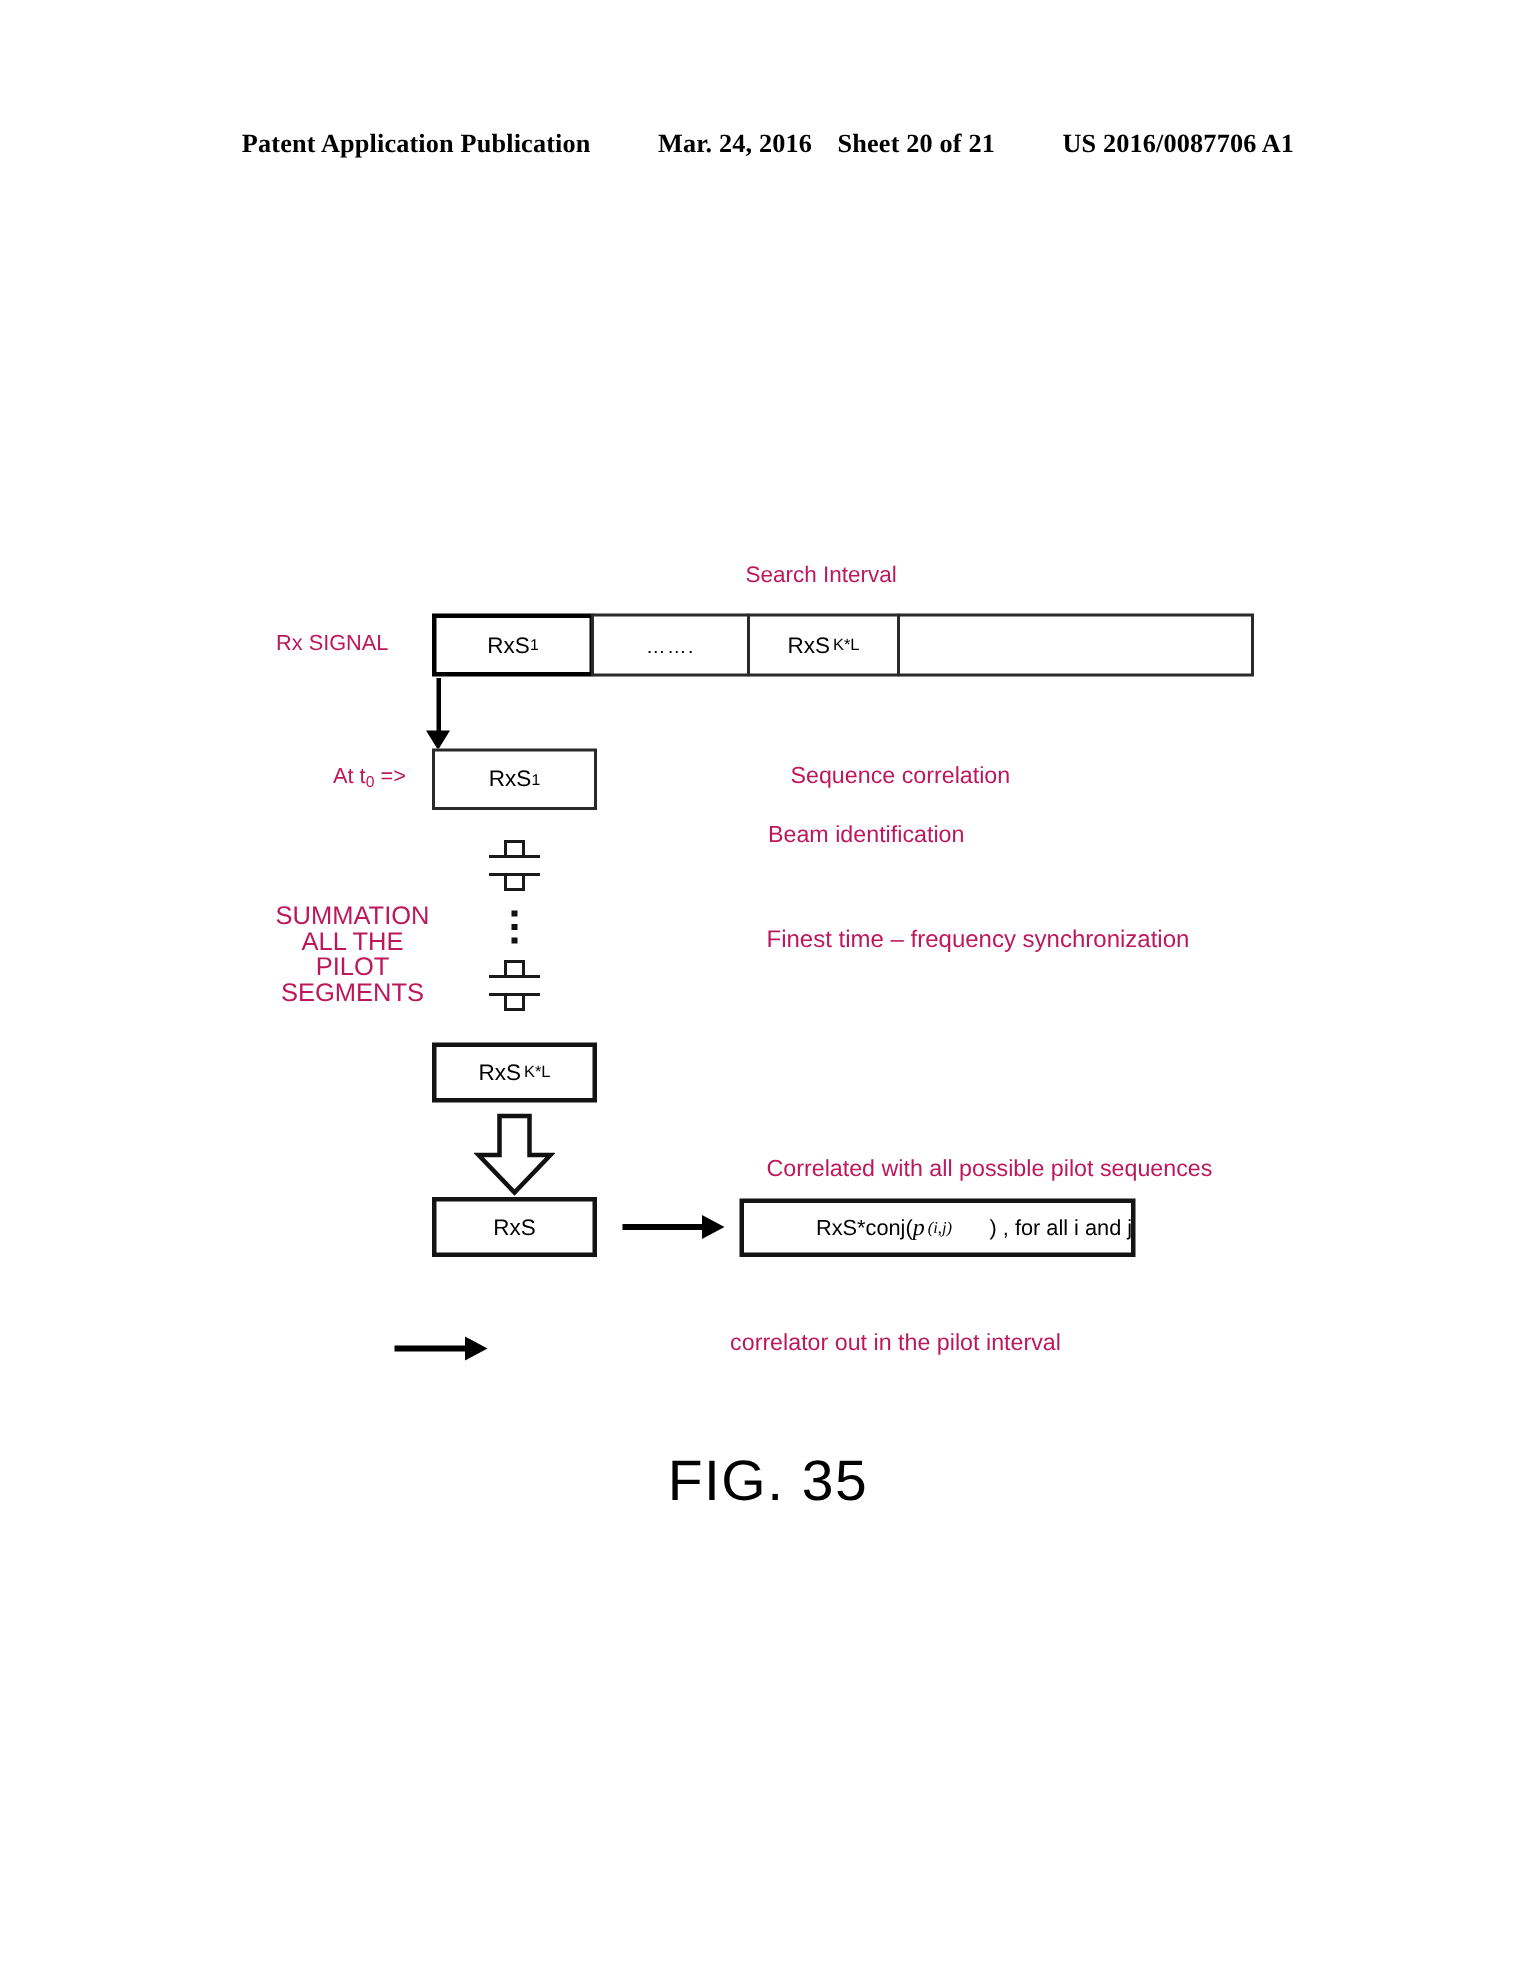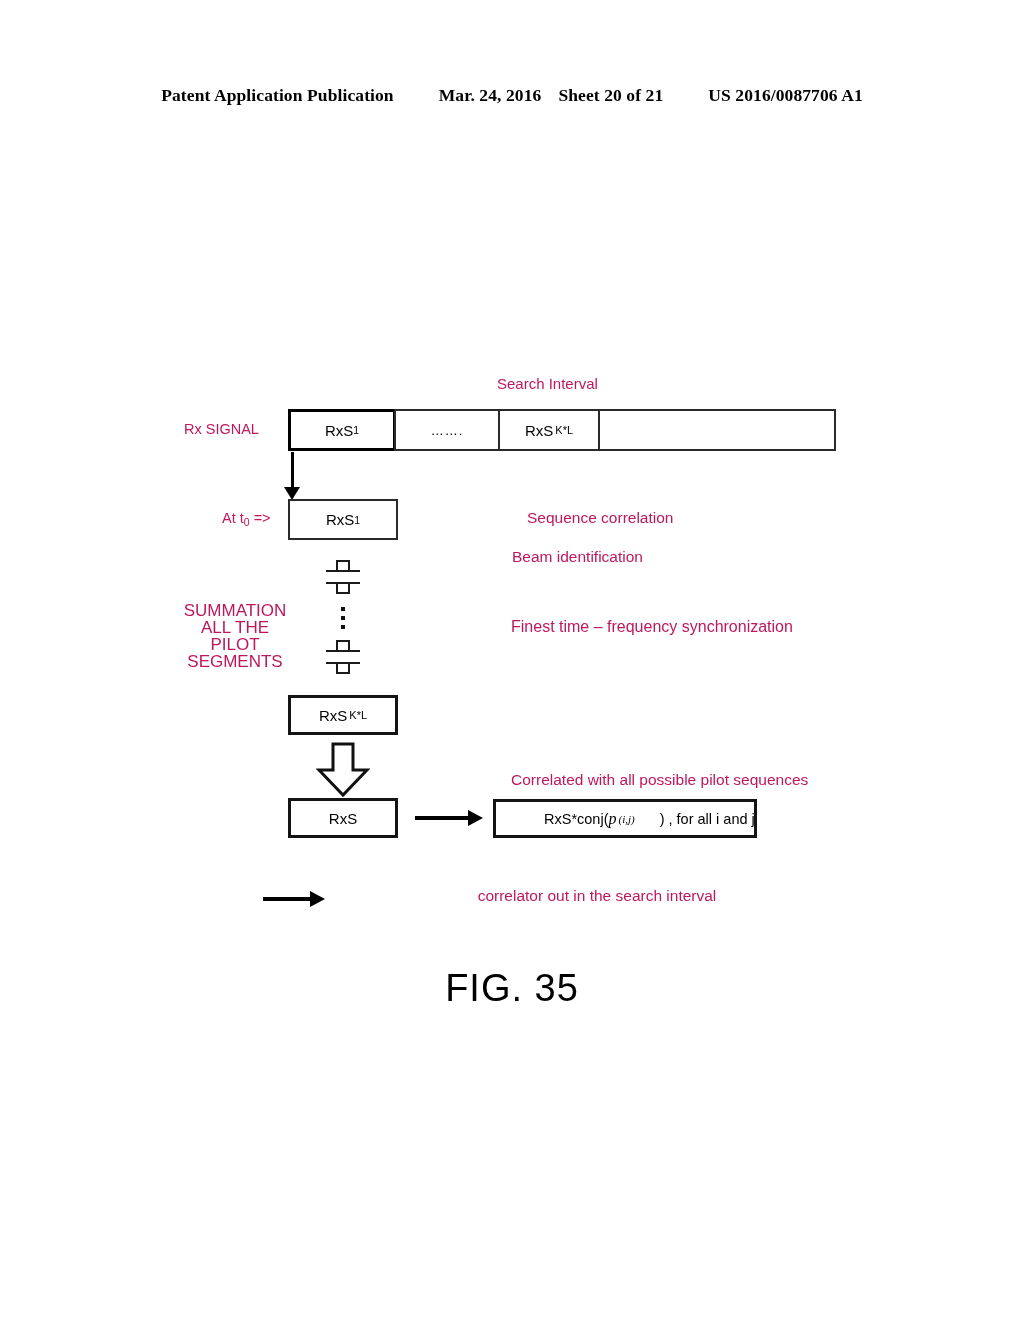--- a/index.html
+++ b/index.html
@@ -292,18 +292,18 @@
       <span style="font-family:'Liberation Serif', serif; font-style:italic; font-size:11px; vertical-align:0.45em; padding-left:2px;">(i,j)</span>
       <span style="font-size:14.5px;margin-left:25px;"> ) , for all i and j</span>
   </div>
 
   <div class="arrow-right-solid" style="left:263px; top:891px; width:62px;">
     <div class="shaft" style="width:50px;"></div>
     <div class="head"></div>
   </div>
 
   <div class="lbl center-text" style="left:337px; top:884px; width:520px; font-size:15.5px; line-height:23px; white-space:normal;">
-    <div>correlator out in the search interval</div>
+    <div>correlator out in the pilot interval</div>
   </div>
 
   <div class="fig-caption" style="top:967px;">FIG. 35</div>
 
 </div>
 
 </body></html>

